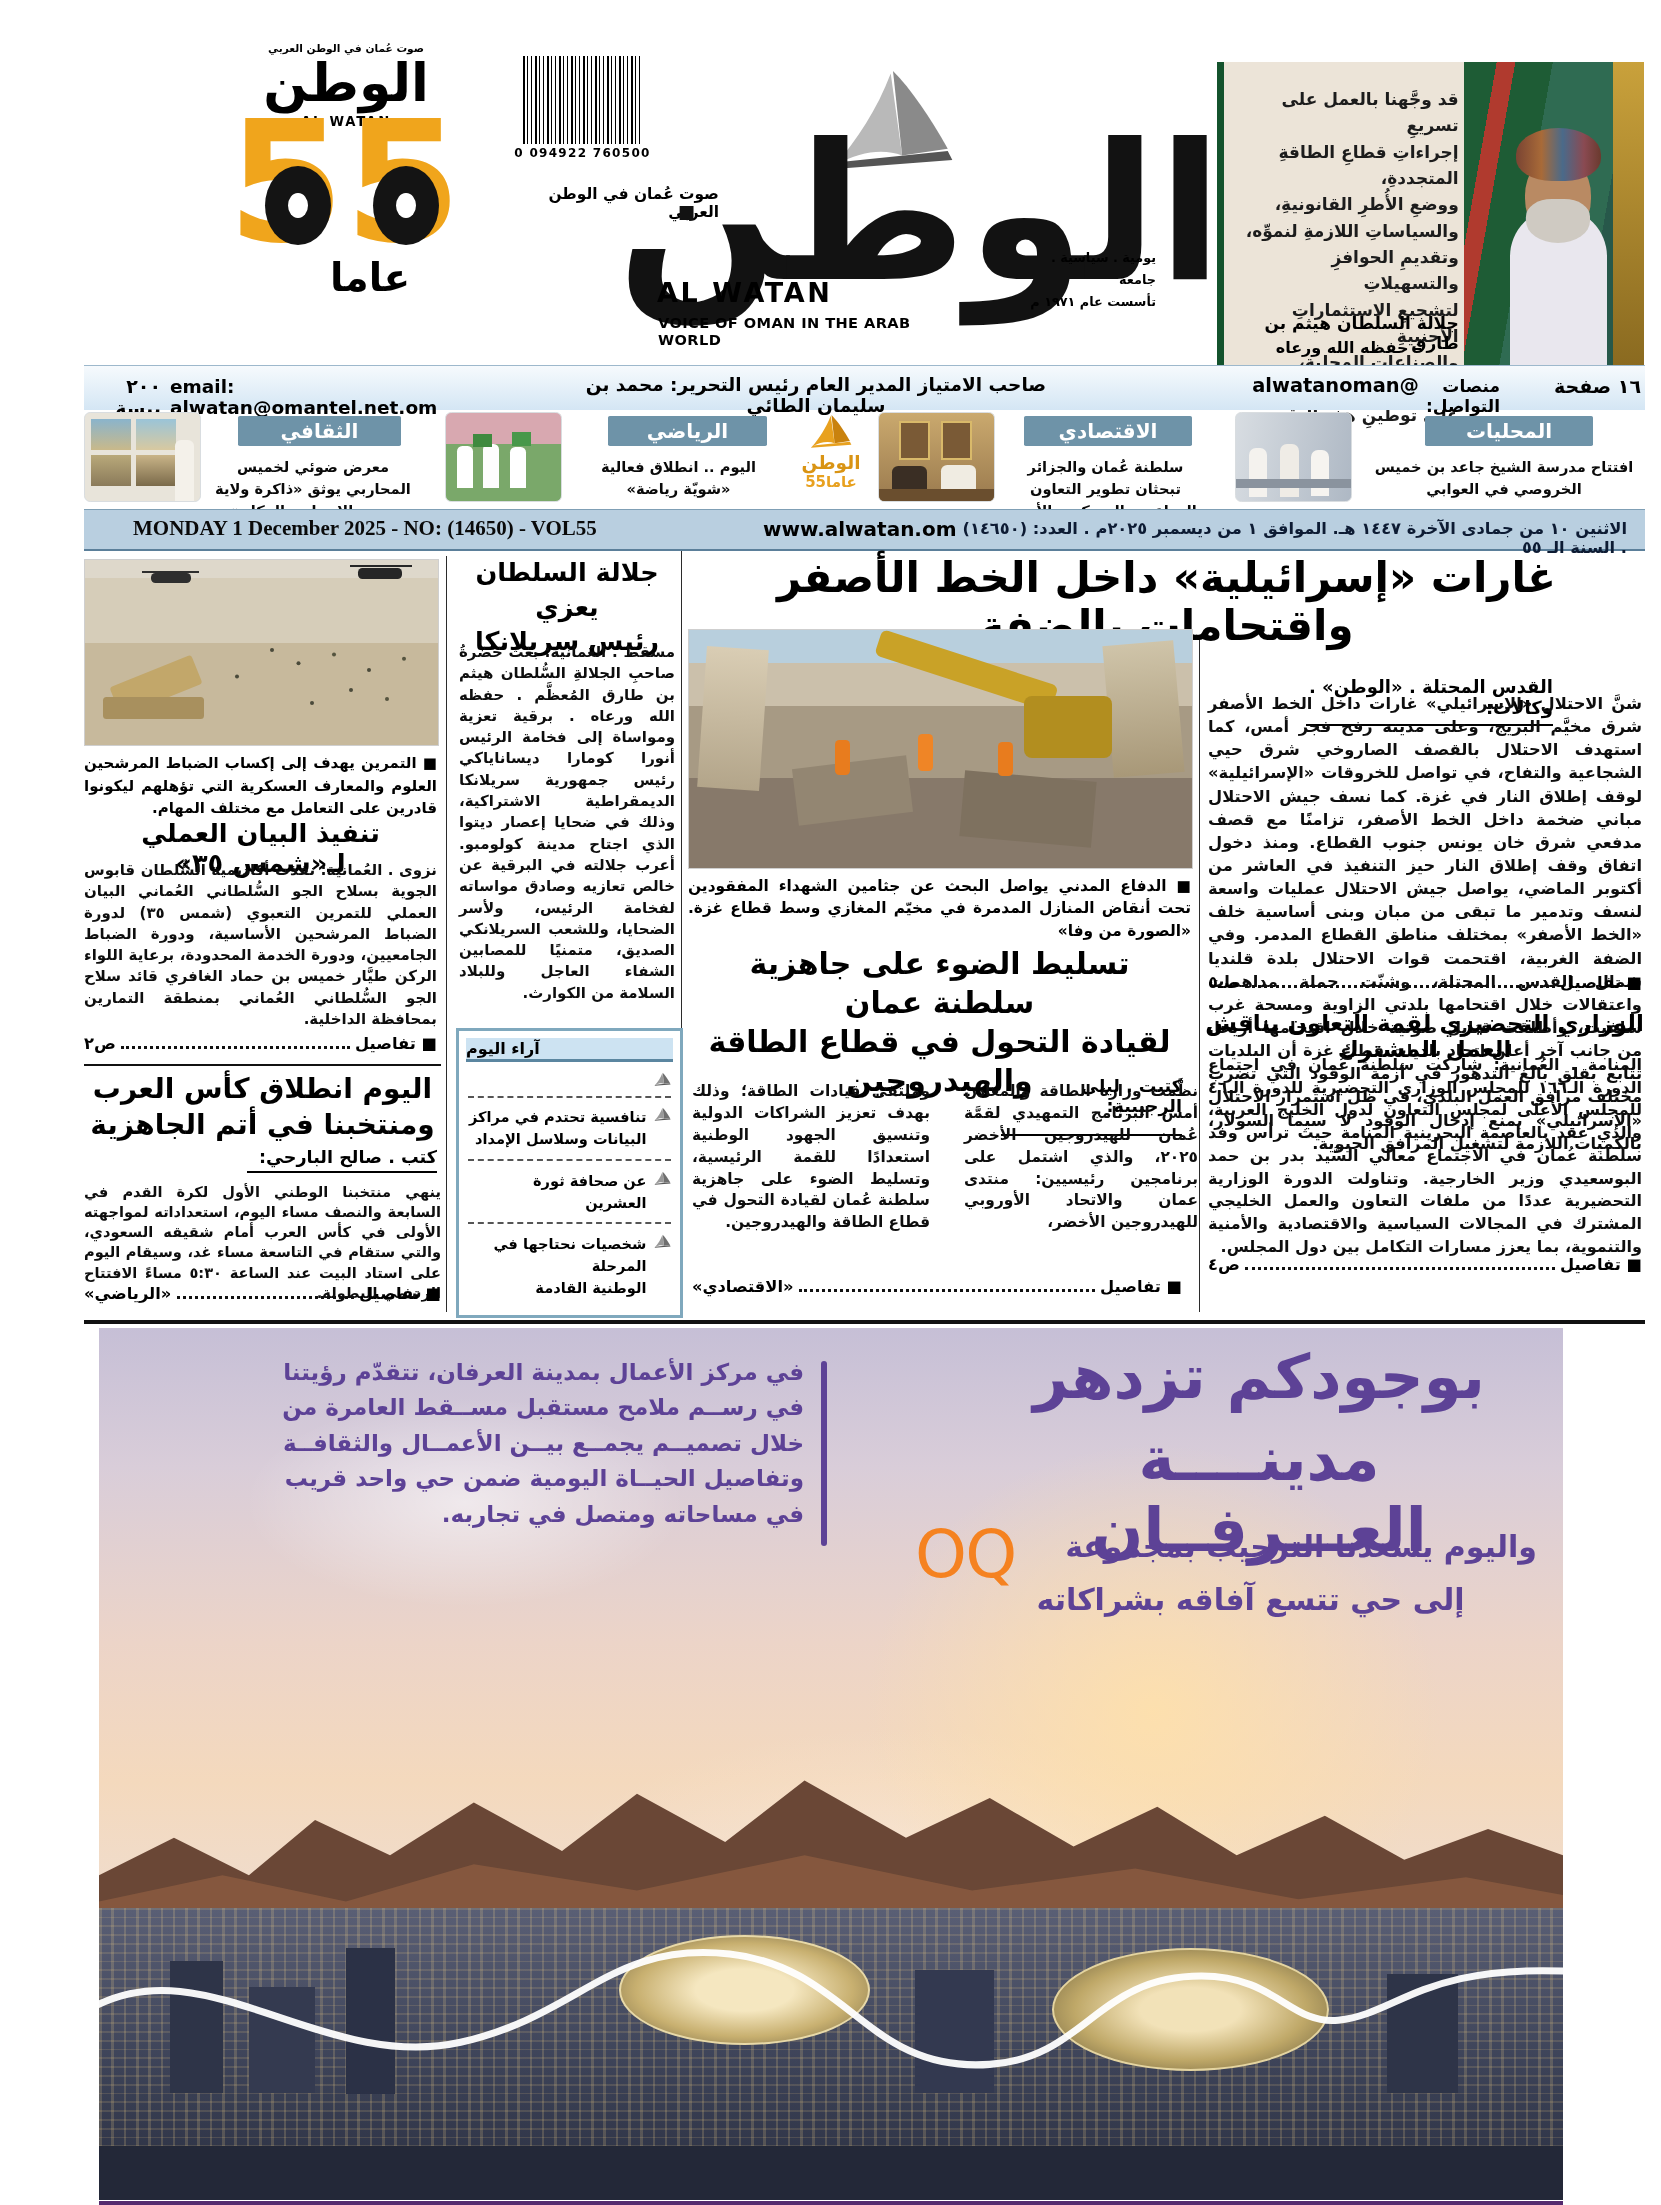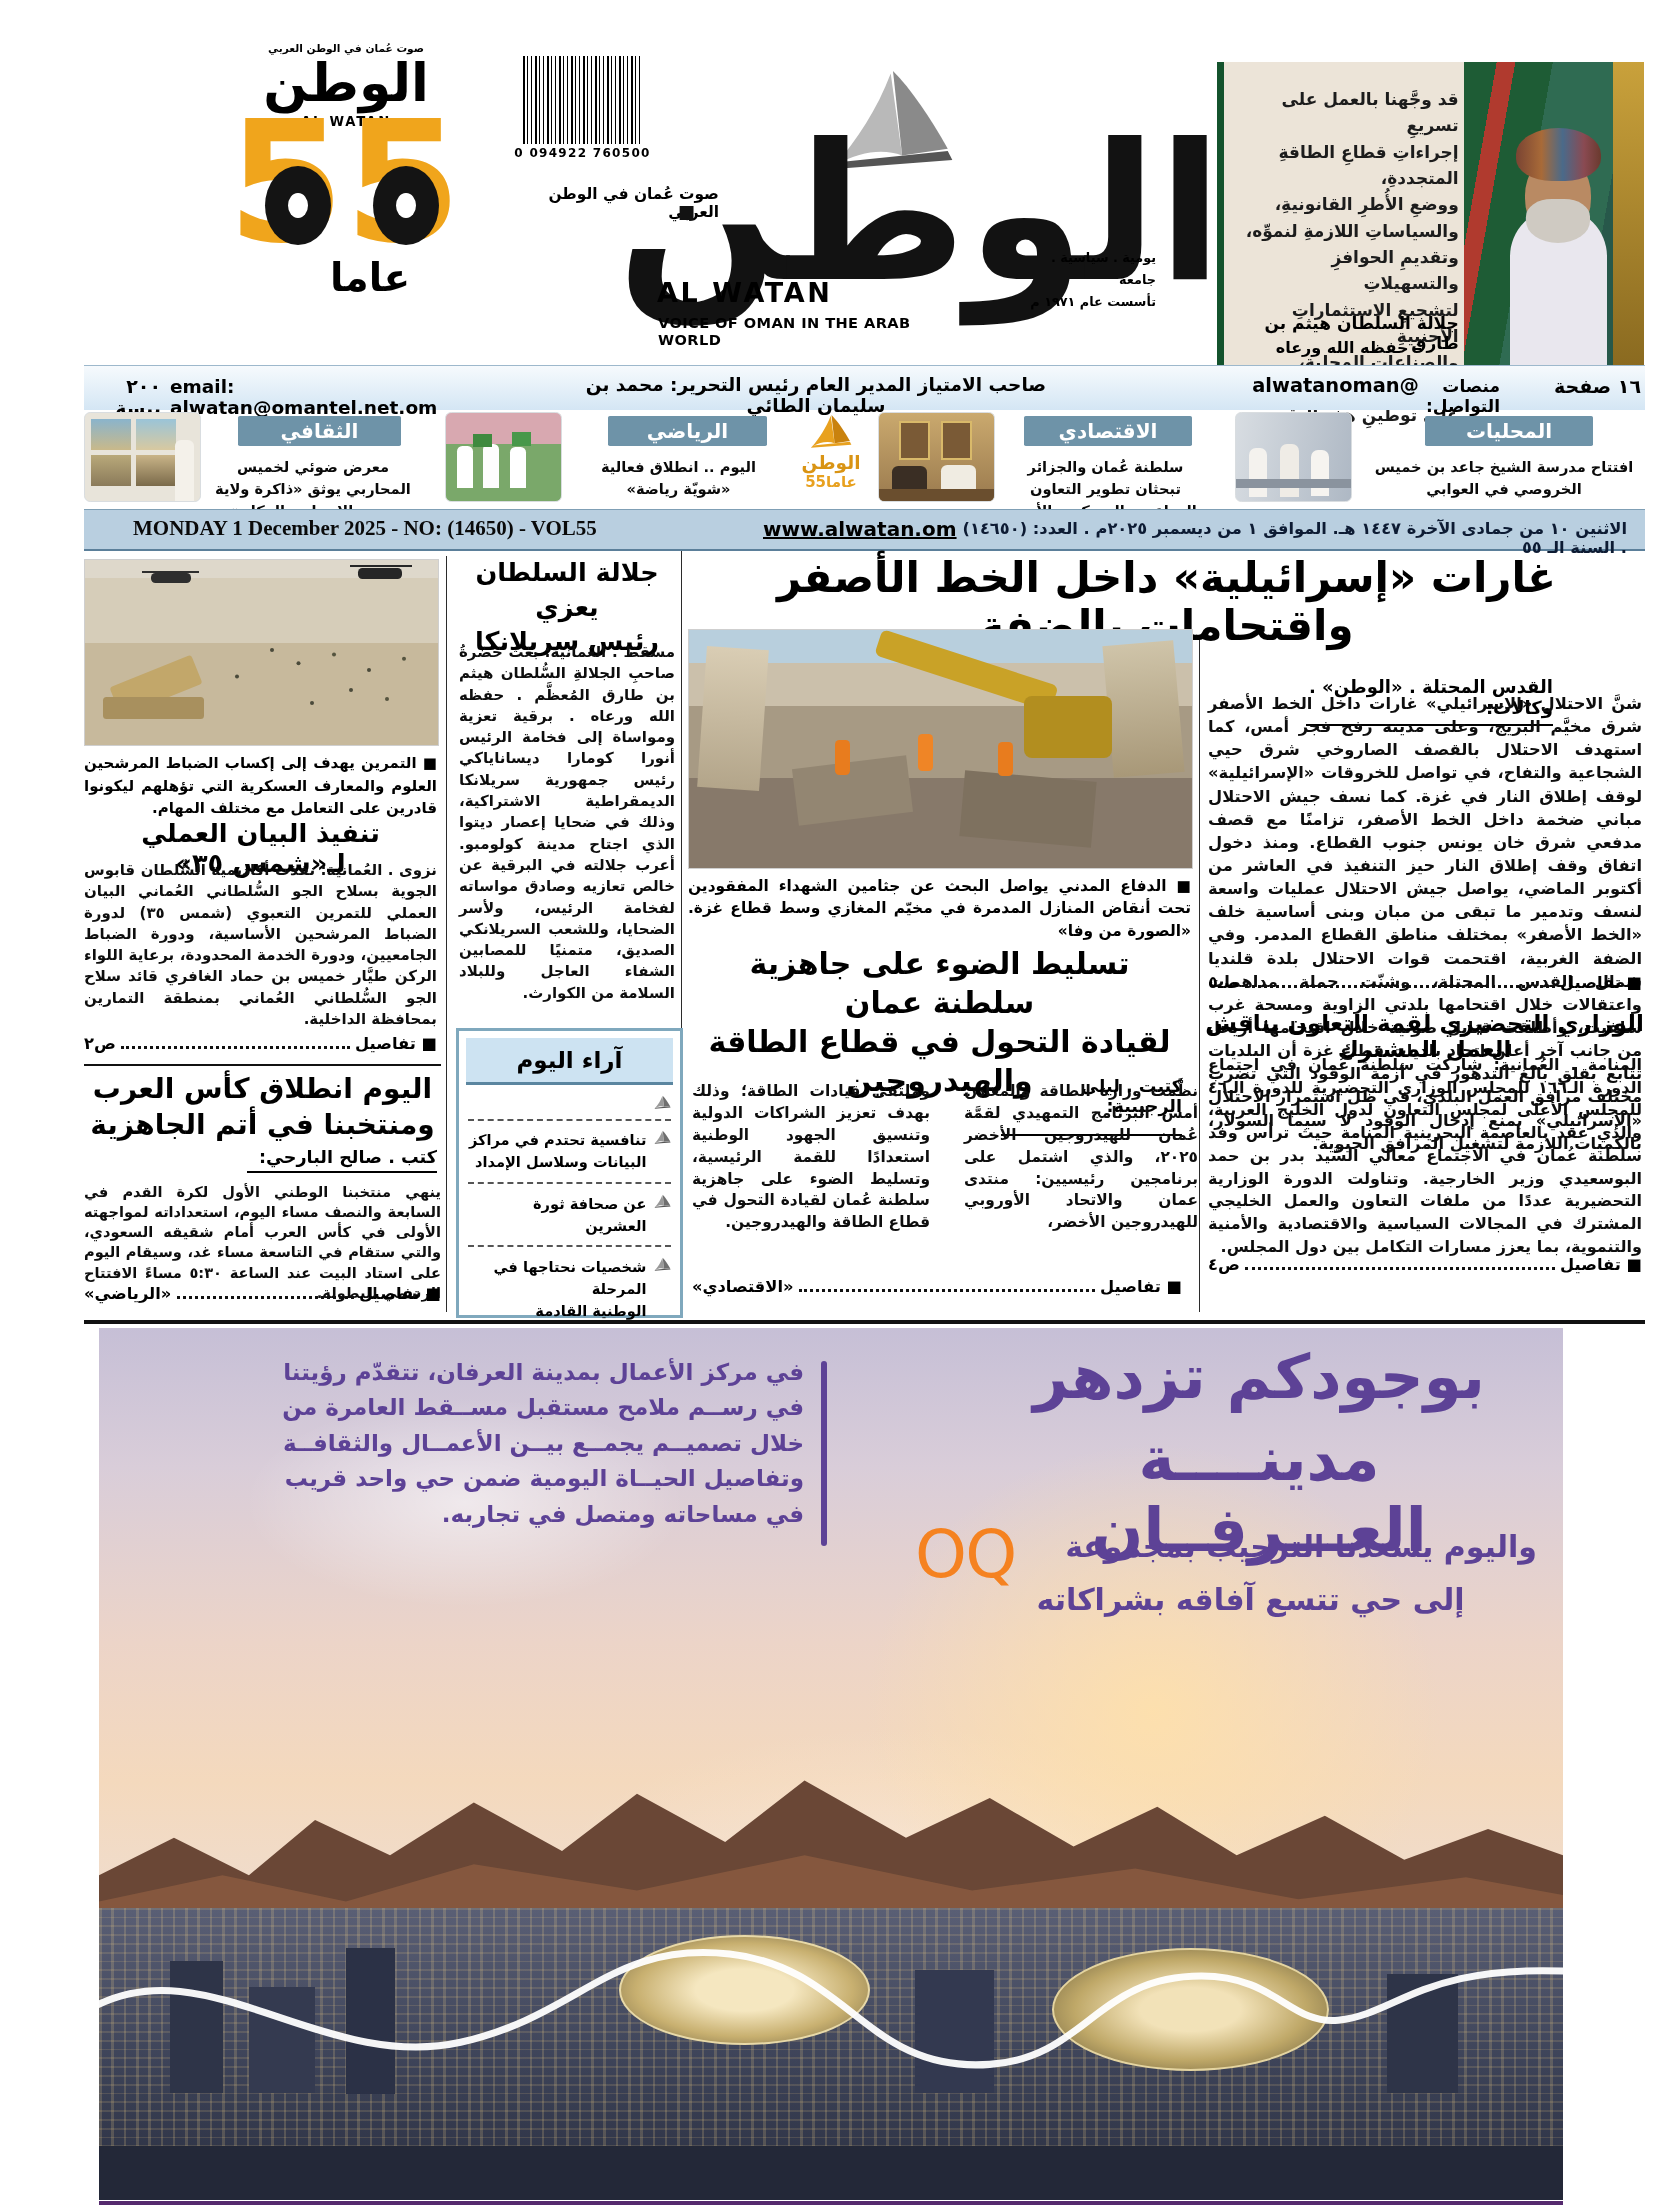--- a/index.html
+++ b/index.html
@@ -158,21 +158,21 @@
       <div class="abs" style="left:90px;top:26.5px;width:19.4px;height:62px;background:#f4f1ea;border-radius:6.2px 6.2px 0 0;"></div>
     </div>
     <div class="abs title-box" style="left:154px;top:3.5px;width:163px;height:30px;">
         <span>الثقافي</span>
       </div>
     <div class="abs teaser-txt" style="left:123px;top:44px;width:212px;">معرض ضوئي لخميس المحاربي يوثق «ذاكرة ولاية بدبد.. الإنسان والمكان»</div>
   </div>
 
   <div class="abs" style="left:84px;top:509px;width:1561px;height:39px;background:#b9cfe0;border-top:1.3px solid #7f9fb5;border-bottom:2.6px solid #5b7f9a;">
     <div class="abs" style="left:49px;top:6.2px;font-family:'Liberation Serif','DejaVu Serif',serif;font-weight:700;font-size:21px;color:#0a0a0a;">MONDAY 1 December 2025 - NO: (14650) - VOL55</div>
-    <div class="abs b9" style="left:679px;top:7px;font-size:20px;text-decoration:underline;">www.alwatan.om</div>
+    <div class="abs b9" style="left:679px;top:7px;font-size:20px;">www.alwatan.om</div>
     <div class="abs rtl" style="left:873px;top:8.8px;width:670px;font-size:16.3px;font-weight:900;color:#0d1b33;">الاثنين ١٠ من جمادى الآخرة ١٤٤٧ هـ. الموافق ١ من ديسمبر ٢٠٢٥م . العدد: (١٤٦٥٠) . السنة الـ ٥٥</div>
   </div>
 
   <div class="abs vr" style="left:446px;top:556px;height:756px;"></div>
   <div class="abs vr" style="left:681px;top:551px;height:761px;"></div>
   <div class="abs vr" style="left:1199px;top:637px;height:675px;"></div>
 
   <div class="abs rtl c b9" style="left:688px;top:554px;width:957px;font-size:42px;line-height:1.15;letter-spacing:-0.4px;">غارات «إسرائيلية» داخل الخط الأصفر واقتحامات بالضفة</div>
   <div class="abs rtl b9" style="left:1306px;top:648px;width:247px;font-size:18px;border-bottom:2.2px solid #000;padding-bottom:6.2px;margin-top:28px;">القدس المحتلة . «الوطن» . وكالات:</div>
   <div class="abs body-txt" style="left:1208px;top:692px;width:434px;font-size:16.3px;">شنَّ الاحتلال «الإسرائيلي» غارات داخل الخط الأصفر شرق مخيَّم البريج، وعلى مدينة رفح فجر أمس، كما استهدف الاحتلال بالقصف الصاروخي شرق حيي الشجاعية والتفاح، في تواصل للخروقات «الإسرائيلية» لوقف إطلاق النار في غزة. كما نسف جيش الاحتلال مباني ضخمة داخل الخط الأصفر، تزامنًا مع قصف مدفعي شرق خان يونس جنوب القطاع. ومنذ دخول اتفاق وقف إطلاق النار حيز التنفيذ في العاشر من أكتوبر الماضي، يواصل جيش الاحتلال عمليات واسعة لنسف وتدمير ما تبقى من مبان وبنى أساسية خلف «الخط الأصفر» بمختلف مناطق القطاع المدمر. وفي الضفة الغربية، اقتحمت قوات الاحتلال بلدة قلنديا شمال القدس المحتلة، وشنّت حملة مداهمات واعتقالات خلال اقتحامها بلدتي الزاوية ومسحة غرب سلفيت، وأطلقت قنابل صوتية خلال اقتحامها أريحا. من جانب آخر أعلن اتحاد بلديات قطاع غزة أن البلديات تتابع بقلق بالغ التدهور في أزمة الوقود التي تضرب مختلف مرافق العمل البلدي، في ظل استمرار الاحتلال «الإسرائيلي» بمنع إدخال الوقود لا سيما السولار، بالكميات اللازمة لتشغيل المرافق الحيوية.</div>
@@ -214,21 +214,21 @@
     <span>■ تفاصيل</span>
       <span class="dots"></span>
       <span>«الاقتصادي»</span>
   </div>
 
   <div class="abs rtl c b9 pre" style="left:459px;top:555px;width:216px;font-size:25.6px;line-height:1.35;">جلالة السلطان يعزي
 رئيس سريلانكا</div>
   <div class="abs body-txt" style="left:459px;top:642px;width:216px;font-size:15px;">مسقط . العُمانية: بعث حضرةُ صاحبِ الجلالةِ السُّلطان هيثم بن طارق المُعظَّم . حفظه الله ورعاه . برقية تعزية ومواساة إلى فخامة الرئيس أنورا كومارا ديساناياكي رئيس جمهورية سريلانكا الديمقراطية الاشتراكية، وذلك في ضحايا إعصار ديتوا الذي اجتاح مدينة كولومبو. أعرب جلالته في البرقية عن خالص تعازيه وصادق مواساته لفخامة الرئيس، ولأسر الضحايا، وللشعب السريلانكي الصديق، متمنيًا للمصابين الشفاء العاجل وللبلاد السلامة من الكوارث.</div>
 
   <div class="abs" style="left:456px;top:1028px;width:221px;height:284px;border:3.1px solid #7fa8bd;background:#fff;">
-    <div style="margin:7px 7px 0 7px;background:#cde3f2;border-bottom:3.1px solid #5b86a0;padding:9px 0;text-align:center;font-size:23px;font-weight:900;">آراء اليوم</div>
+    <div style="margin:7px 7px 0 7px;background:#cde3f2;border-bottom:3.1px solid #5b86a0;padding:1px 0;font-size:16px;font-weight:900;">آراء اليوم</div>
     <div class="opinion-item">
       <span class="sail"><svg viewBox="0 0 64 52">
             <path d="M7 46 C18 40 28 39 36 42 L31 6 C25 22 16 35 7 46 Z" fill="#999"></path>
             <path d="M36 42 L56 39 C48 25 40 13 32 5 L36 42 Z" fill="#6f6f6f"></path>
             <path d="M5 48 L58 44 L56 40 L8 45 Z" fill="#555"></path>
           </svg></span>
     </div>
     <div class="dashed"></div>
     <div class="opinion-item">
       <span class="sail"><svg viewBox="0 0 64 52">

